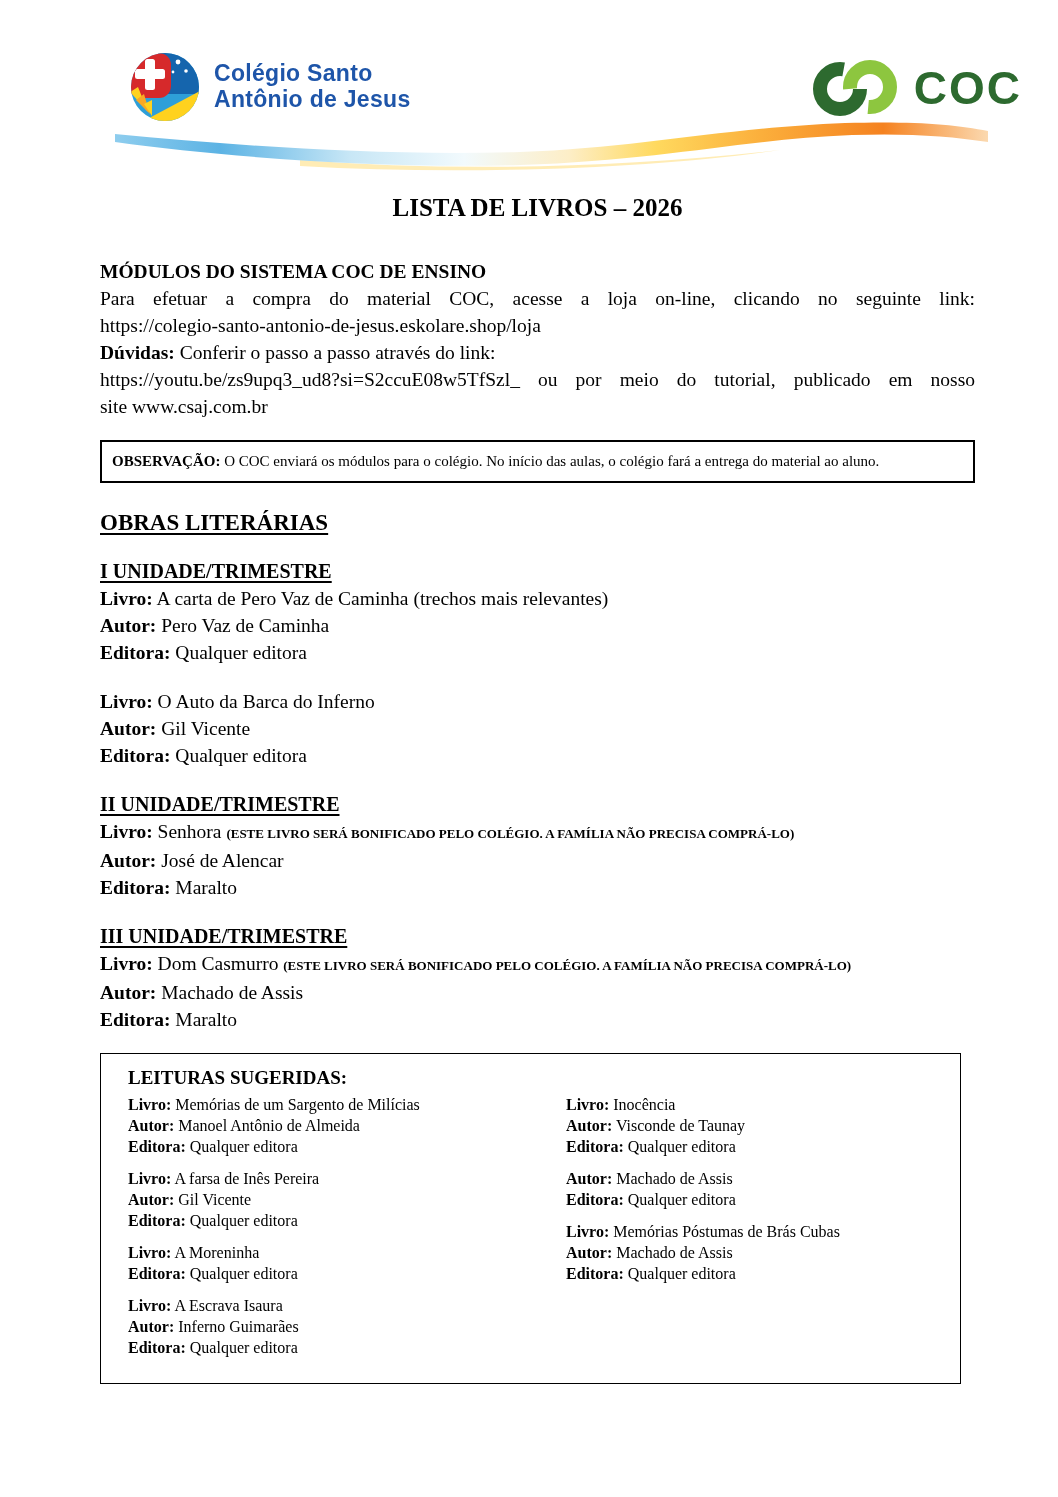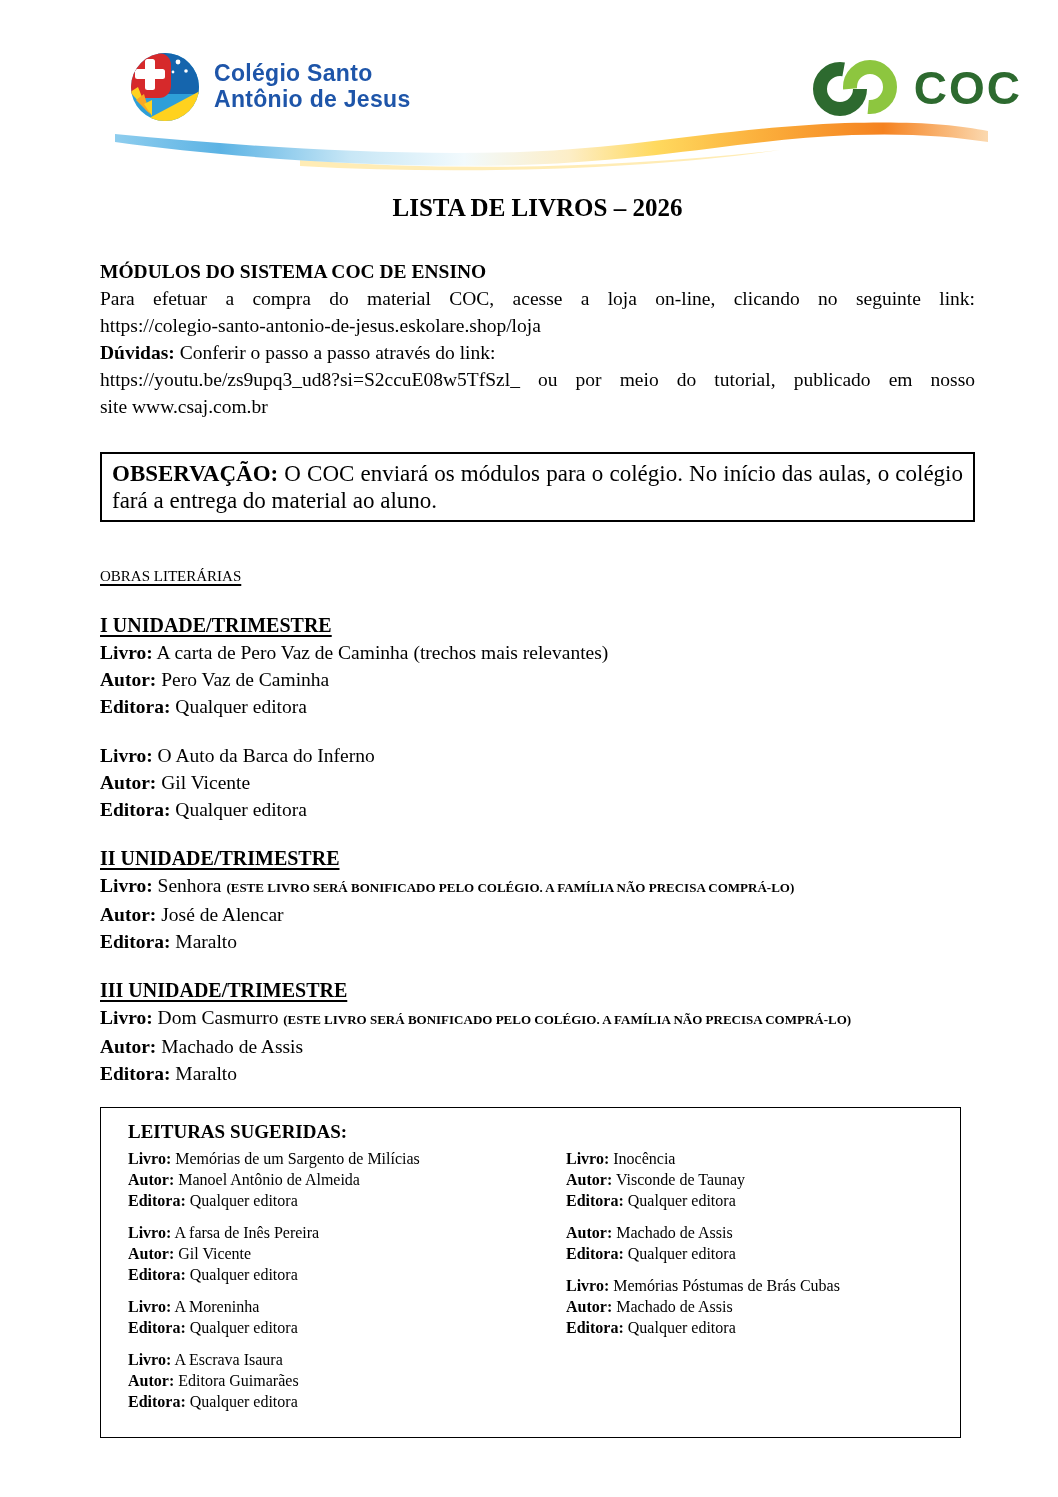--- a/index.html
+++ b/index.html
@@ -13,22 +13,22 @@
   .coc{display:flex;align-items:center;gap:12px;margin-top:2px;}
   .coc-text{font-family:"Liberation Sans",sans-serif;font-weight:800;font-size:46px;color:#2d6a2f;letter-spacing:2px;line-height:1;}
   .swoosh{position:absolute;left:0;top:112px;width:1058px;height:62px;}
   
   .content{padding:0 83px 0 100px;}
   .doc-title{text-align:center;margin-top:20px;font-size:25px;font-weight:bold;line-height:32px;}
   .doc-title .u{text-decoration:underline;text-decoration-thickness:2px;text-underline-offset:3px;}
   .modules{margin-top:34px;font-size:19.5px;line-height:27px;}
   .modules h3{margin:0;font-size:19.5px;line-height:27px;}
   .jline{text-align:justify;text-align-last:justify;}
-  .obsbox{margin-top:32px;border:2px solid #000;padding:6px 10px;font-size:23px;line-height:27px;text-align:justify;}
-  .obras-head{margin-top:41px;font-size:15px;font-weight:normal;text-decoration:underline;text-decoration-thickness:2px;text-underline-offset:3px;line-height:27px;}
+  .obsbox{margin-top:20px;border:2px solid #000;padding:6px 10px;font-size:15px;line-height:27px;text-align:justify;}
+  .obras-head{margin-top:26px;font-size:23px;font-weight:bold;text-decoration:underline;text-decoration-thickness:2px;text-underline-offset:3px;line-height:27px;}
   .unit{margin-top:22px;}
   .unit-title{font-size:20px;font-weight:bold;text-decoration:underline;text-decoration-thickness:2px;text-underline-offset:3px;line-height:27px;}
   .book{font-size:19.5px;line-height:27px;}
   .book + .book{margin-top:22px;}
   .note{font-size:13px;font-weight:bold;}
   
   .sugbox{margin:20px 14px 0 0;border:1.5px solid #000;display:grid;grid-template-columns:438px 1fr;padding:12px 18px 14px 27px;}
   .sug-head{font-size:19px;font-weight:bold;line-height:24px;margin-bottom:4px;}
   .sug-head .u{text-decoration-thickness:2px;text-underline-offset:3px;}
   .sbook{font-size:16px;line-height:21px;margin-bottom:11px;}
@@ -174,21 +174,21 @@
         <div><span class="b">Livro:</span> <span>A farsa de Inês Pereira</span></div>
         <div><span class="b">Autor:</span> <span>Gil Vicente</span></div>
         <div><span class="b">Editora:</span> <span>Qualquer editora</span></div>
       </div>
       <div class="sbook">
         <div><span class="b">Livro:</span> <span>A Moreninha</span></div>
         <div><span class="b">Editora:</span> <span>Qualquer editora</span></div>
       </div>
       <div class="sbook">
         <div><span class="b">Livro:</span> <span>A Escrava Isaura</span></div>
-        <div><span class="b">Autor:</span> <span>Editora Guimarães</span></div>
+        <div><span class="b">Autor:</span> <span>Inferno Guimarães</span></div>
         <div><span class="b">Editora:</span> <span>Qualquer editora</span></div>
       </div>
     </div>
 
     <div class="col-right">
       <div class="sbook">
         <div><span class="b">Livro:</span> <span>Inocência</span></div>
         <div><span class="b">Autor:</span> <span>Visconde de Taunay</span></div>
         <div><span class="b">Editora:</span> <span>Qualquer editora</span></div>
       </div>

